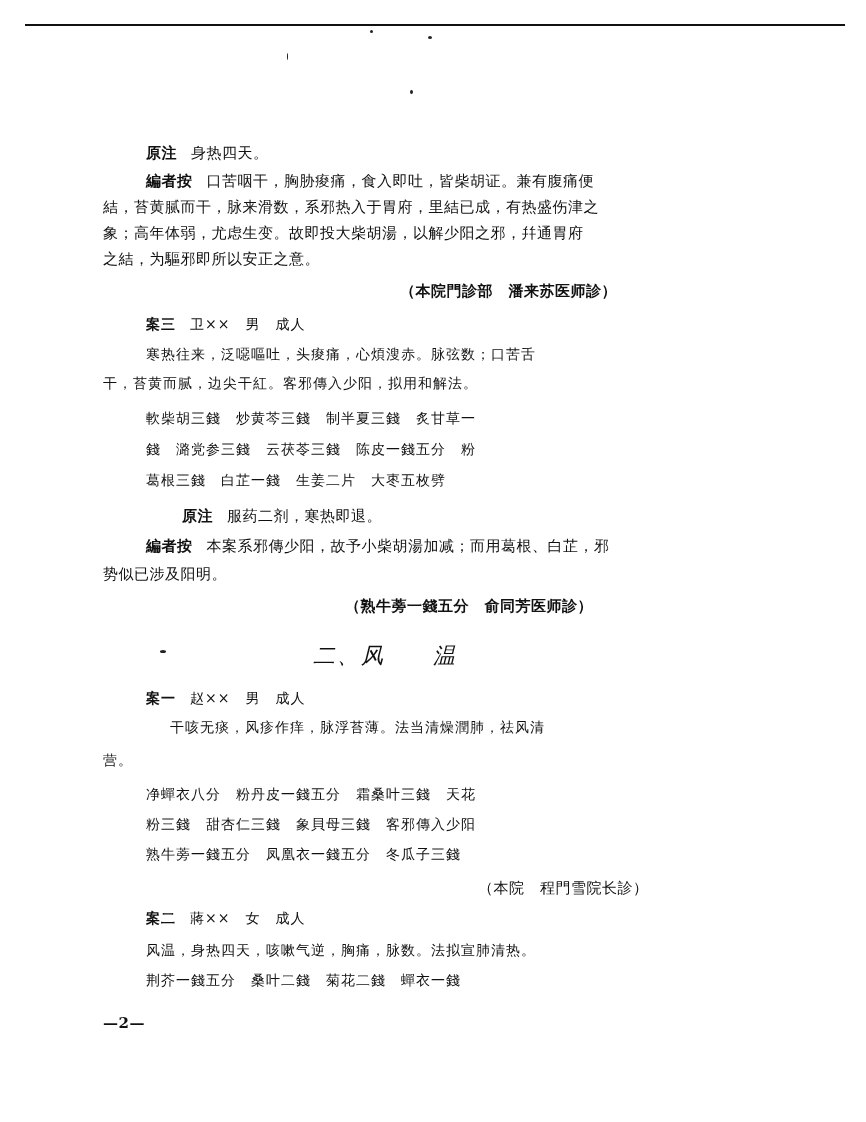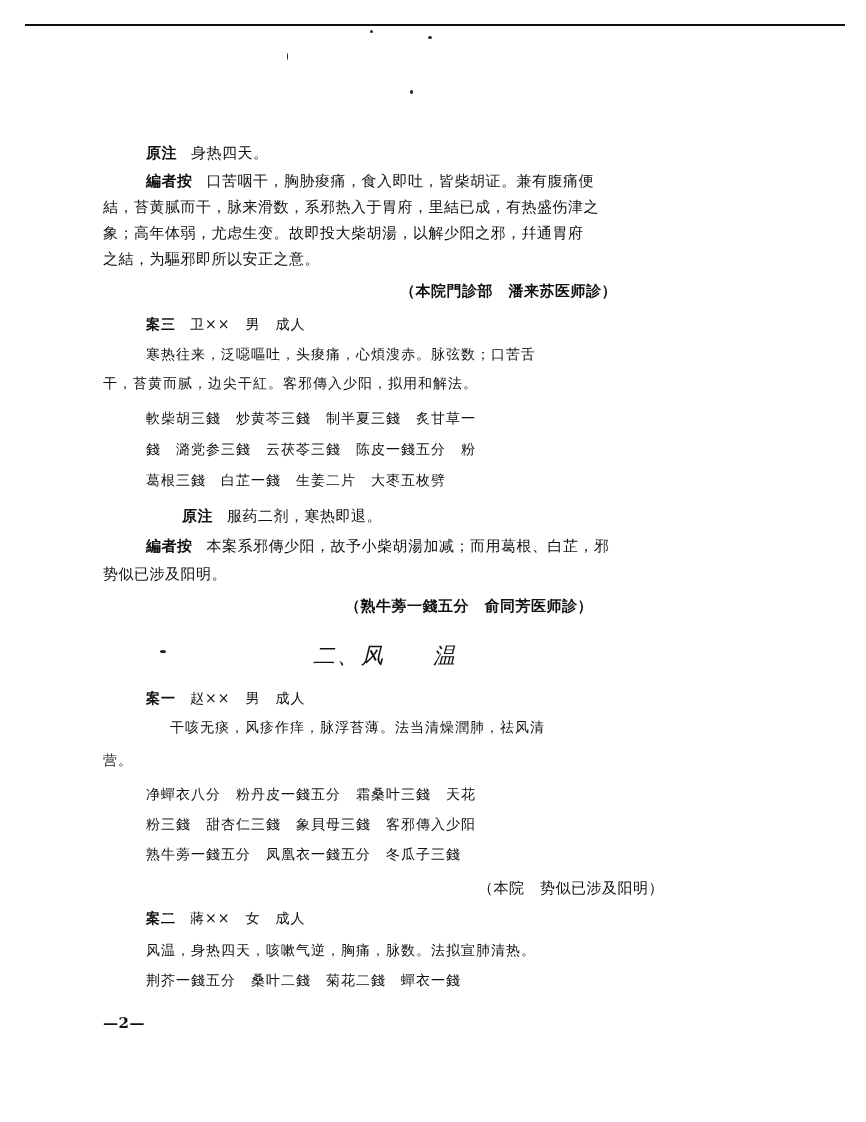--- a/index.html
+++ b/index.html
@@ -52,21 +52,21 @@
 <div class="line h" style="left:313px; top:641px;">二、风　　温</div>
 
 <div class="line m" style="left:146px; top:690px;">
   <span class="b">案一</span><span class="gap"></span><span>赵××　男　成人</span>
 </div>
 <div class="line m" style="left:146px; top:719px;margin-left:24px;">干咳无痰，风疹作痒，脉浮苔薄。法当清燥潤肺，祛风清</div>
 <div class="line m" style="left:103px; top:752px;">营。</div>
 <div class="line m" style="left:146px; top:786px;">净蟬衣八分　粉丹皮一錢五分　霜桑叶三錢　天花</div>
 <div class="line m" style="left:146px; top:816px;">粉三錢　甜杏仁三錢　象貝母三錢　客邪傳入少阳</div>
 <div class="line m" style="left:146px; top:846px;">熟牛蒡一錢五分　凤凰衣一錢五分　冬瓜子三錢</div>
-<div class="line s" style="left:478px; top:879px;">（本院　势似已涉及阳明）</div>
+<div class="line s" style="left:478px; top:879px;">（本院　程門雪院长診）</div>
 
 <div class="line m" style="left:146px; top:910px;">
   <span class="b">案二</span><span class="gap"></span><span>蔣××　女　成人</span>
 </div>
 <div class="line m" style="left:146px; top:942px;">风温，身热四天，咳嗽气逆，胸痛，脉数。法拟宣肺清热。</div>
 <div class="line m" style="left:146px; top:972px;">荆芥一錢五分　桑叶二錢　菊花二錢　蟬衣一錢</div>
 
 <div class="line s b" style="left:103px; top:1014px;">—2—</div>
 
 <div class="speck" style="left:370px; top:30px; width:3px; height:3px;"></div>

